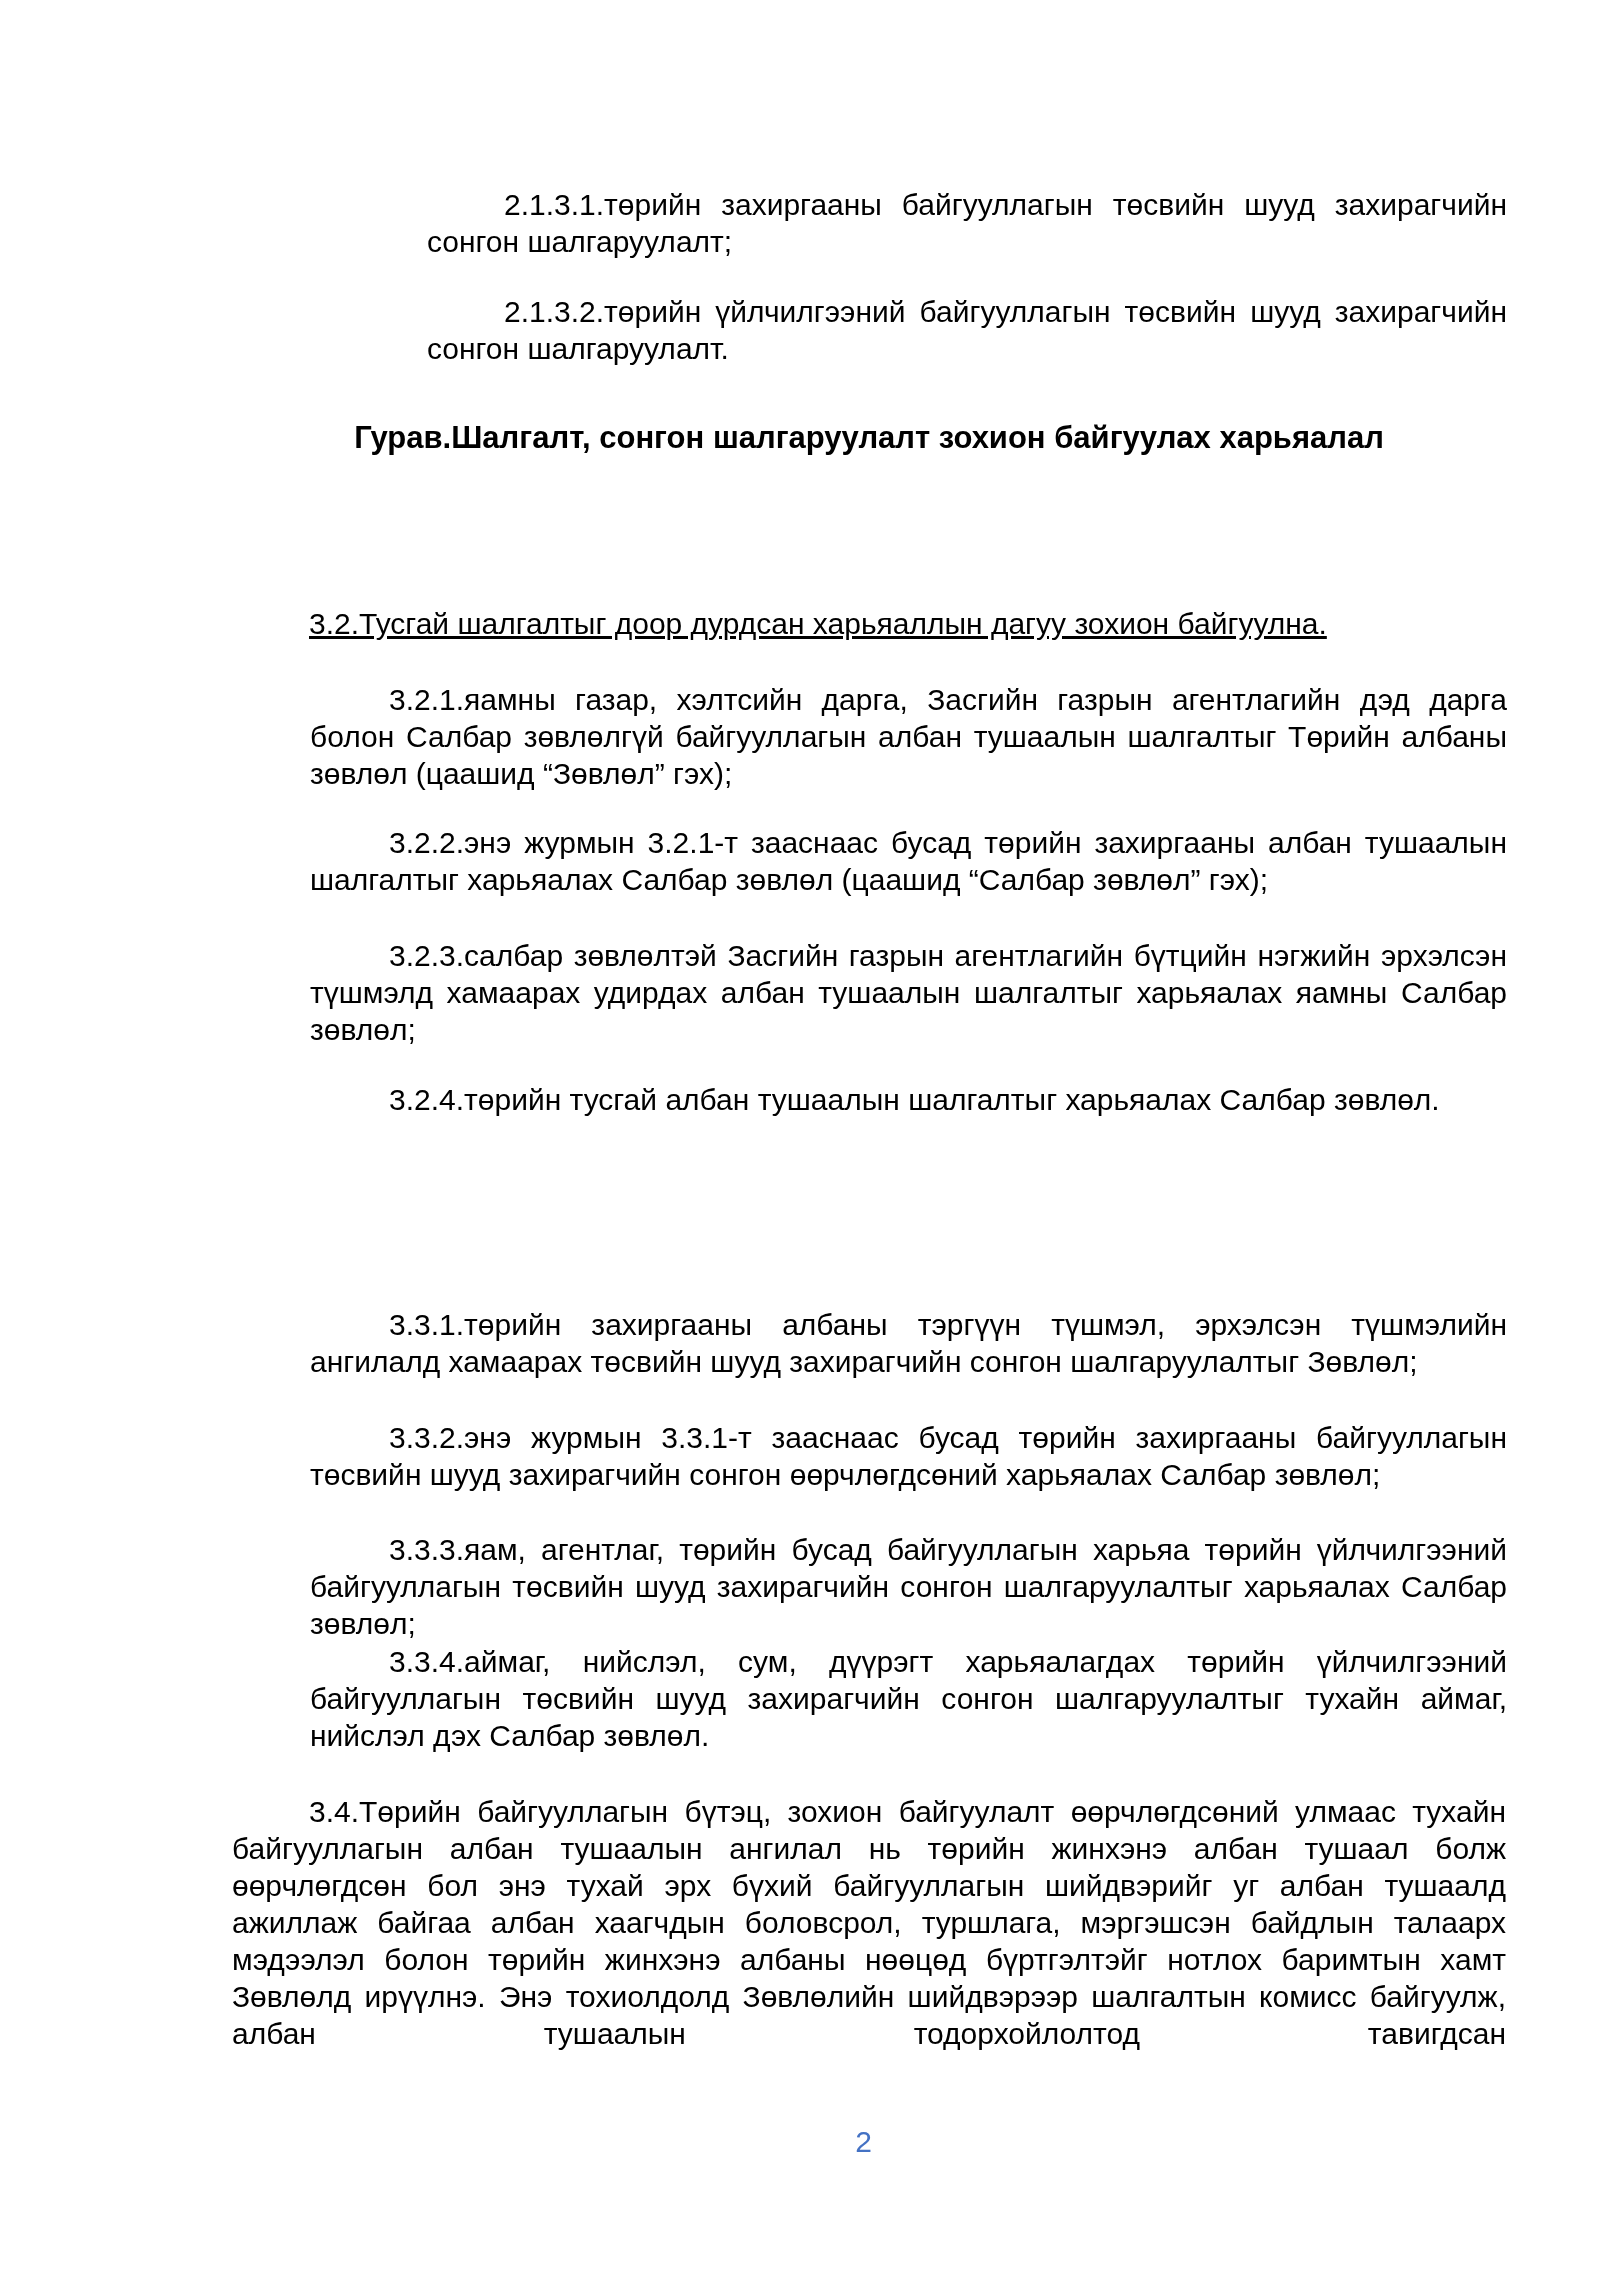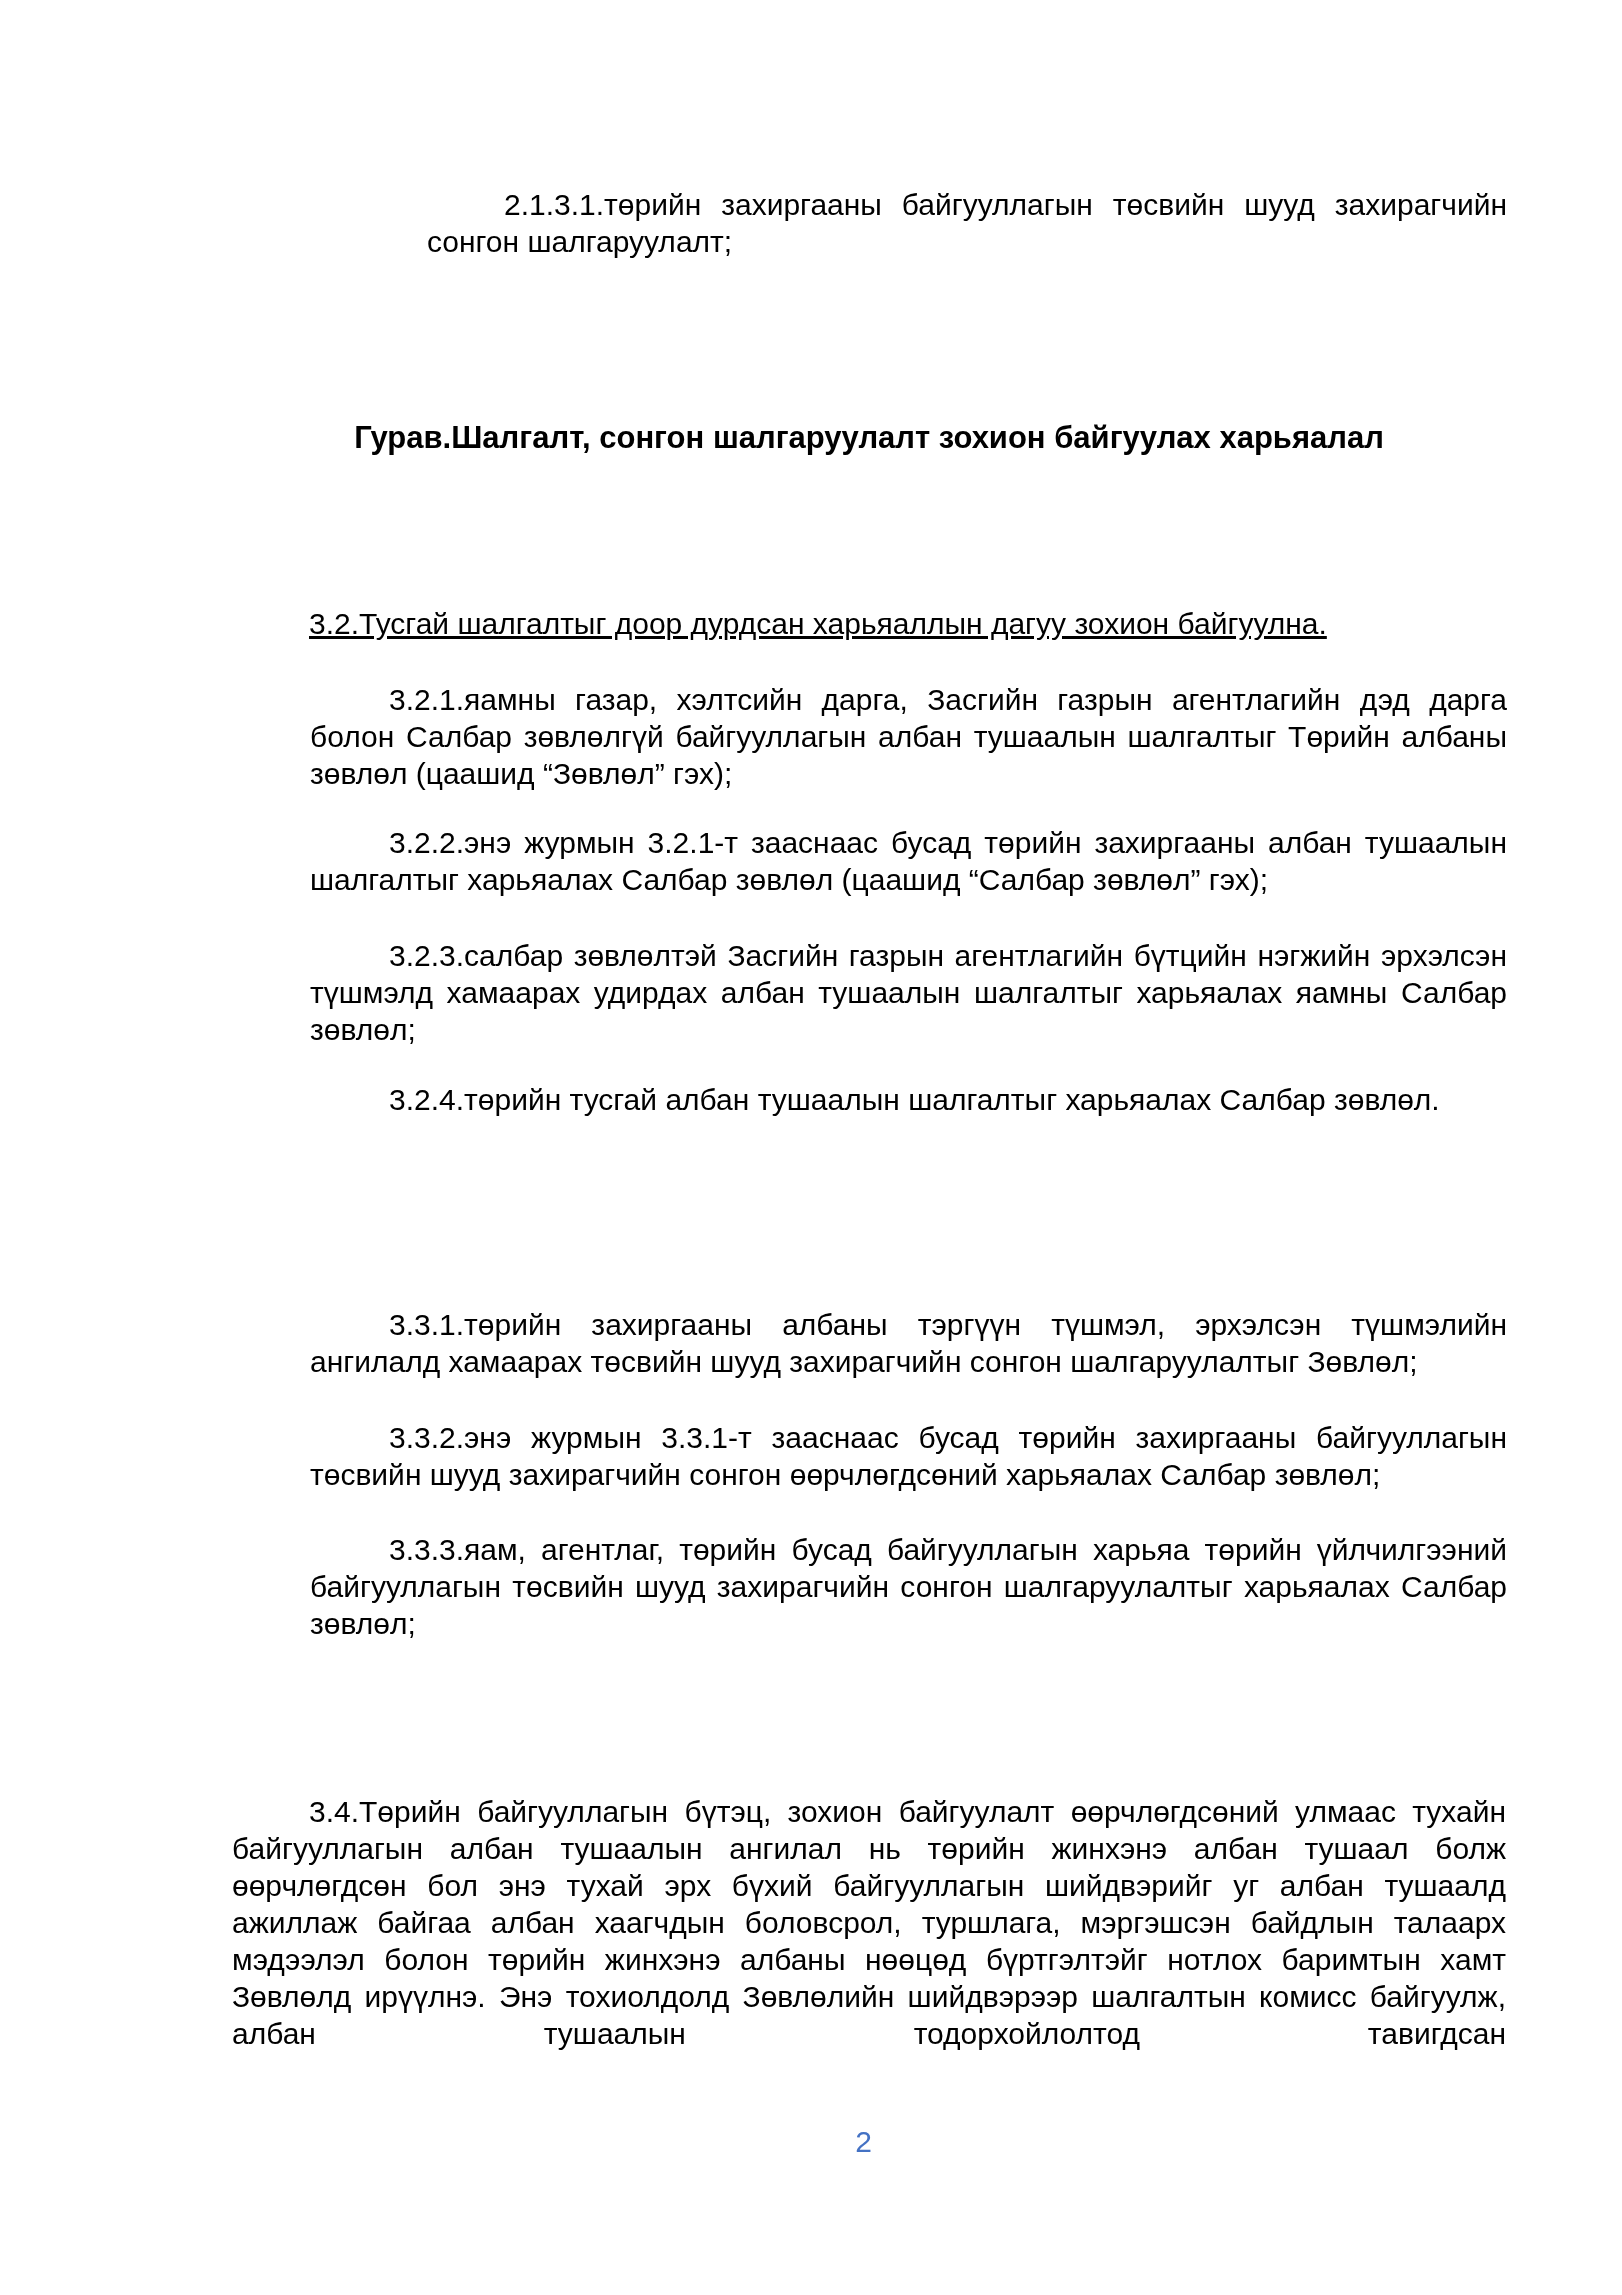--- a/index.html
+++ b/index.html
@@ -72,20 +72,21 @@
       color: #4472c4;
     }
   </style>
 </head>
 <body>
 
 <div class="page">
 
   <p class="p lvl4" style="top:186px;">2.1.3.1.төрийн захиргааны байгууллагын төсвийн шууд захирагчийн сонгон шалгаруулалт;</p>
 
+  <p class="p lvl4" style="top:293px;">2.1.3.2.төрийн үйлчилгээний байгууллагын төсвийн шууд захирагчийн сонгон шалгаруулалт.</p>
 
   <h2 class="heading">Гурав.Шалгалт, сонгон шалгаруулалт зохион байгуулах харьяалал</h2>
 
 
   <p class="p lvl2" style="top:605px;text-decoration:underline;">3.2.Тусгай шалгалтыг доор дурдсан харьяаллын дагуу зохион байгуулна.</p>
 
   <p class="p lvl3" style="top:681px;">3.2.1.яамны газар, хэлтсийн дарга, Засгийн газрын агентлагийн дэд дарга болон Салбар зөвлөлгүй байгууллагын албан тушаалын шалгалтыг Төрийн албаны зөвлөл (цаашид “Зөвлөл” гэх);</p>
 
   <p class="p lvl3" style="top:824px;">3.2.2.энэ журмын 3.2.1-т зааснаас бусад төрийн захиргааны албан тушаалын шалгалтыг харьяалах Салбар зөвлөл (цаашид “Салбар зөвлөл” гэх);</p>
 
@@ -93,19 +94,20 @@
 
   <p class="p lvl3" style="top:1081px;">3.2.4.төрийн тусгай албан тушаалын шалгалтыг харьяалах Салбар зөвлөл.</p>
 
 
   <p class="p lvl3" style="top:1306px;">3.3.1.төрийн захиргааны албаны тэргүүн түшмэл, эрхэлсэн түшмэлийн ангилалд хамаарах төсвийн шууд захирагчийн сонгон шалгаруулалтыг Зөвлөл;</p>
 
   <p class="p lvl3" style="top:1419px;">3.3.2.энэ журмын 3.3.1-т зааснаас бусад төрийн захиргааны байгууллагын төсвийн шууд захирагчийн сонгон өөрчлөгдсөний харьяалах Салбар зөвлөл;</p>
 
   <p class="p lvl3" style="top:1531px;">3.3.3.яам, агентлаг, төрийн бусад байгууллагын харьяа төрийн үйлчилгээний байгууллагын төсвийн шууд захирагчийн сонгон шалгаруулалтыг харьяалах Салбар зөвлөл;</p>
 
+  <p class="p lvl3" style="top:1643px;">3.3.4.аймаг, нийслэл, сум, дүүрэгт харьяалагдах төрийн үйлчилгээний байгууллагын төсвийн шууд захирагчийн сонгон шалгаруулалтыг тухайн аймаг, нийслэл дэх Салбар зөвлөл.</p>
 
   <p class="p lvl2 lastline-justify" style="top:1793px;">3.4.Төрийн байгууллагын бүтэц, зохион байгуулалт өөрчлөгдсөний улмаас тухайн байгууллагын албан тушаалын ангилал нь төрийн жинхэнэ албан тушаал болж өөрчлөгдсөн бол энэ тухай эрх бүхий байгууллагын шийдвэрийг уг албан тушаалд ажиллаж байгаа албан хаагчдын боловсрол, туршлага, мэргэшсэн байдлын талаарх мэдээлэл болон төрийн жинхэнэ албаны нөөцөд бүртгэлтэйг нотлох баримтын хамт Зөвлөлд ирүүлнэ. Энэ тохиолдолд Зөвлөлийн шийдвэрээр шалгалтын комисс байгуулж, албан тушаалын тодорхойлолтод тавигдсан</p>
 
   <div class="page-number" style="color: rgb(68, 114, 196);">2</div>
 
 </div>
 
 
 </body></html>

